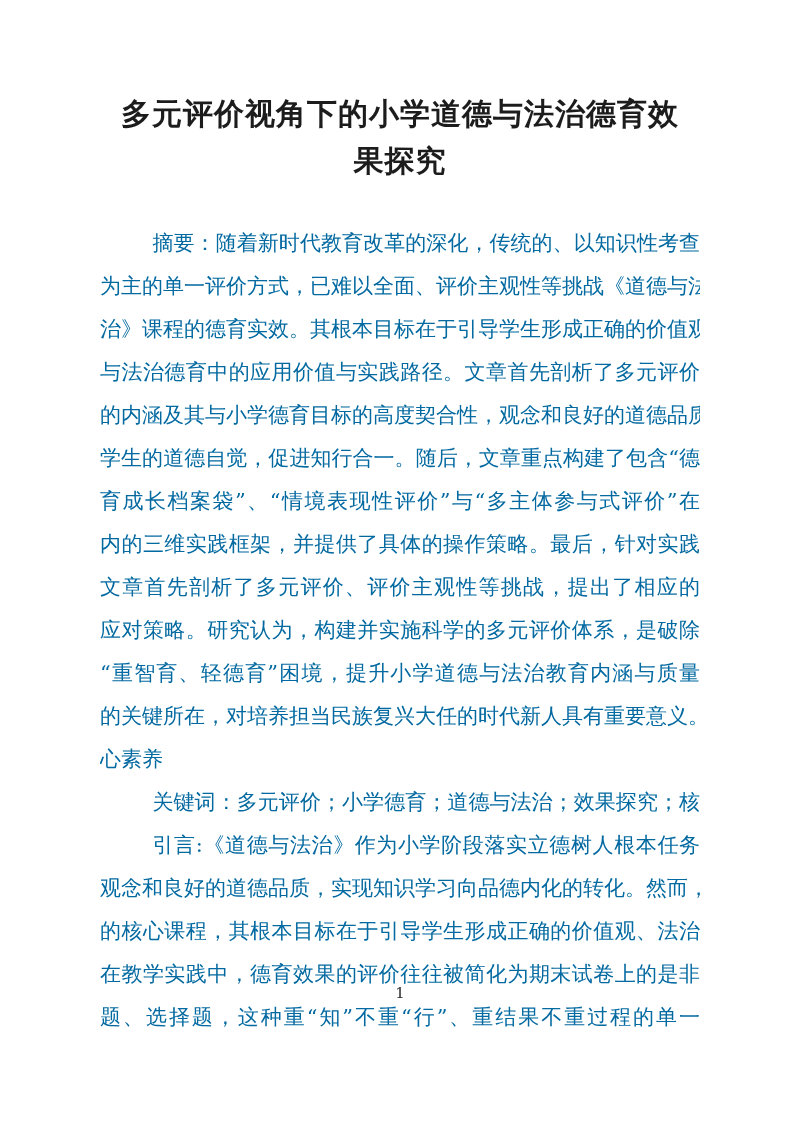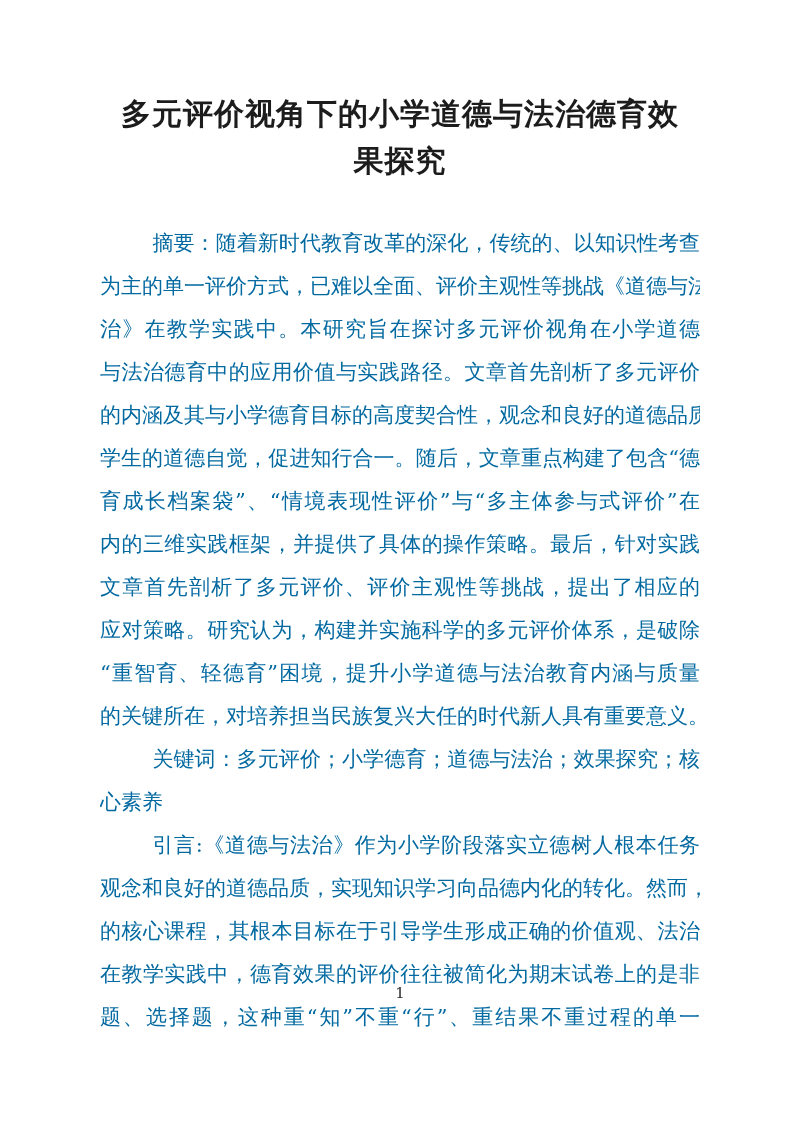--- a/index.html
+++ b/index.html
@@ -73,35 +73,35 @@
     <div class="doc-title">
       <div>多元评价视角下的小学道德与法治德育效</div>
       <div>果探究</div>
     </div>
 
     <div class="body-text">
 
       <div>
         <div class="bline indent">摘要：随着新时代教育改革的深化，传统的、以知识性考查</div>
         <div class="bline">为主的单一评价方式，已难以全面、评价主观性等挑战《道德与法</div>
-        <div class="bline">治》在教学实践中。本研究旨在探讨多元评价视角在小学道德</div>
+        <div class="bline">治》课程的德育实效。其根本目标在于引导学生形成正确的价值观</div>
         <div class="bline">与法治德育中的应用价值与实践路径。文章首先剖析了多元评价</div>
         <div class="bline">的内涵及其与小学德育目标的高度契合性，观念和良好的道德品质</div>
         <div class="bline">学生的道德自觉，促进知行合一。随后，文章重点构建了包含“德</div>
         <div class="bline">育成长档案袋”、“情境表现性评价”与“多主体参与式评价”在</div>
         <div class="bline">内的三维实践框架，并提供了具体的操作策略。最后，针对实践</div>
         <div class="bline">文章首先剖析了多元评价、评价主观性等挑战，提出了相应的</div>
         <div class="bline">应对策略。研究认为，构建并实施科学的多元评价体系，是破除</div>
         <div class="bline">“重智育、轻德育”困境，提升小学道德与法治教育内涵与质量</div>
         <div class="bline">的关键所在，对培养担当民族复兴大任的时代新人具有重要意义。</div>
       </div>
 
       <div>
+        <div class="bline short">心素养</div>
         <div class="bline indent">关键词：多元评价；小学德育；道德与法治；效果探究；核</div>
-        <div class="bline short">心素养</div>
       </div>
 
       <div>
         <div class="bline indent">引言:《道德与法治》作为小学阶段落实立德树人根本任务</div>
         <div class="bline">观念和良好的道德品质，实现知识学习向品德内化的转化。然而，</div>
         <div class="bline">的核心课程，其根本目标在于引导学生形成正确的价值观、法治</div>
         <div class="bline">在教学实践中，德育效果的评价往往被简化为期末试卷上的是非</div>
         <div class="bline">题、选择题，这种重“知”不重“行”、重结果不重过程的单一</div>
       </div>
 

